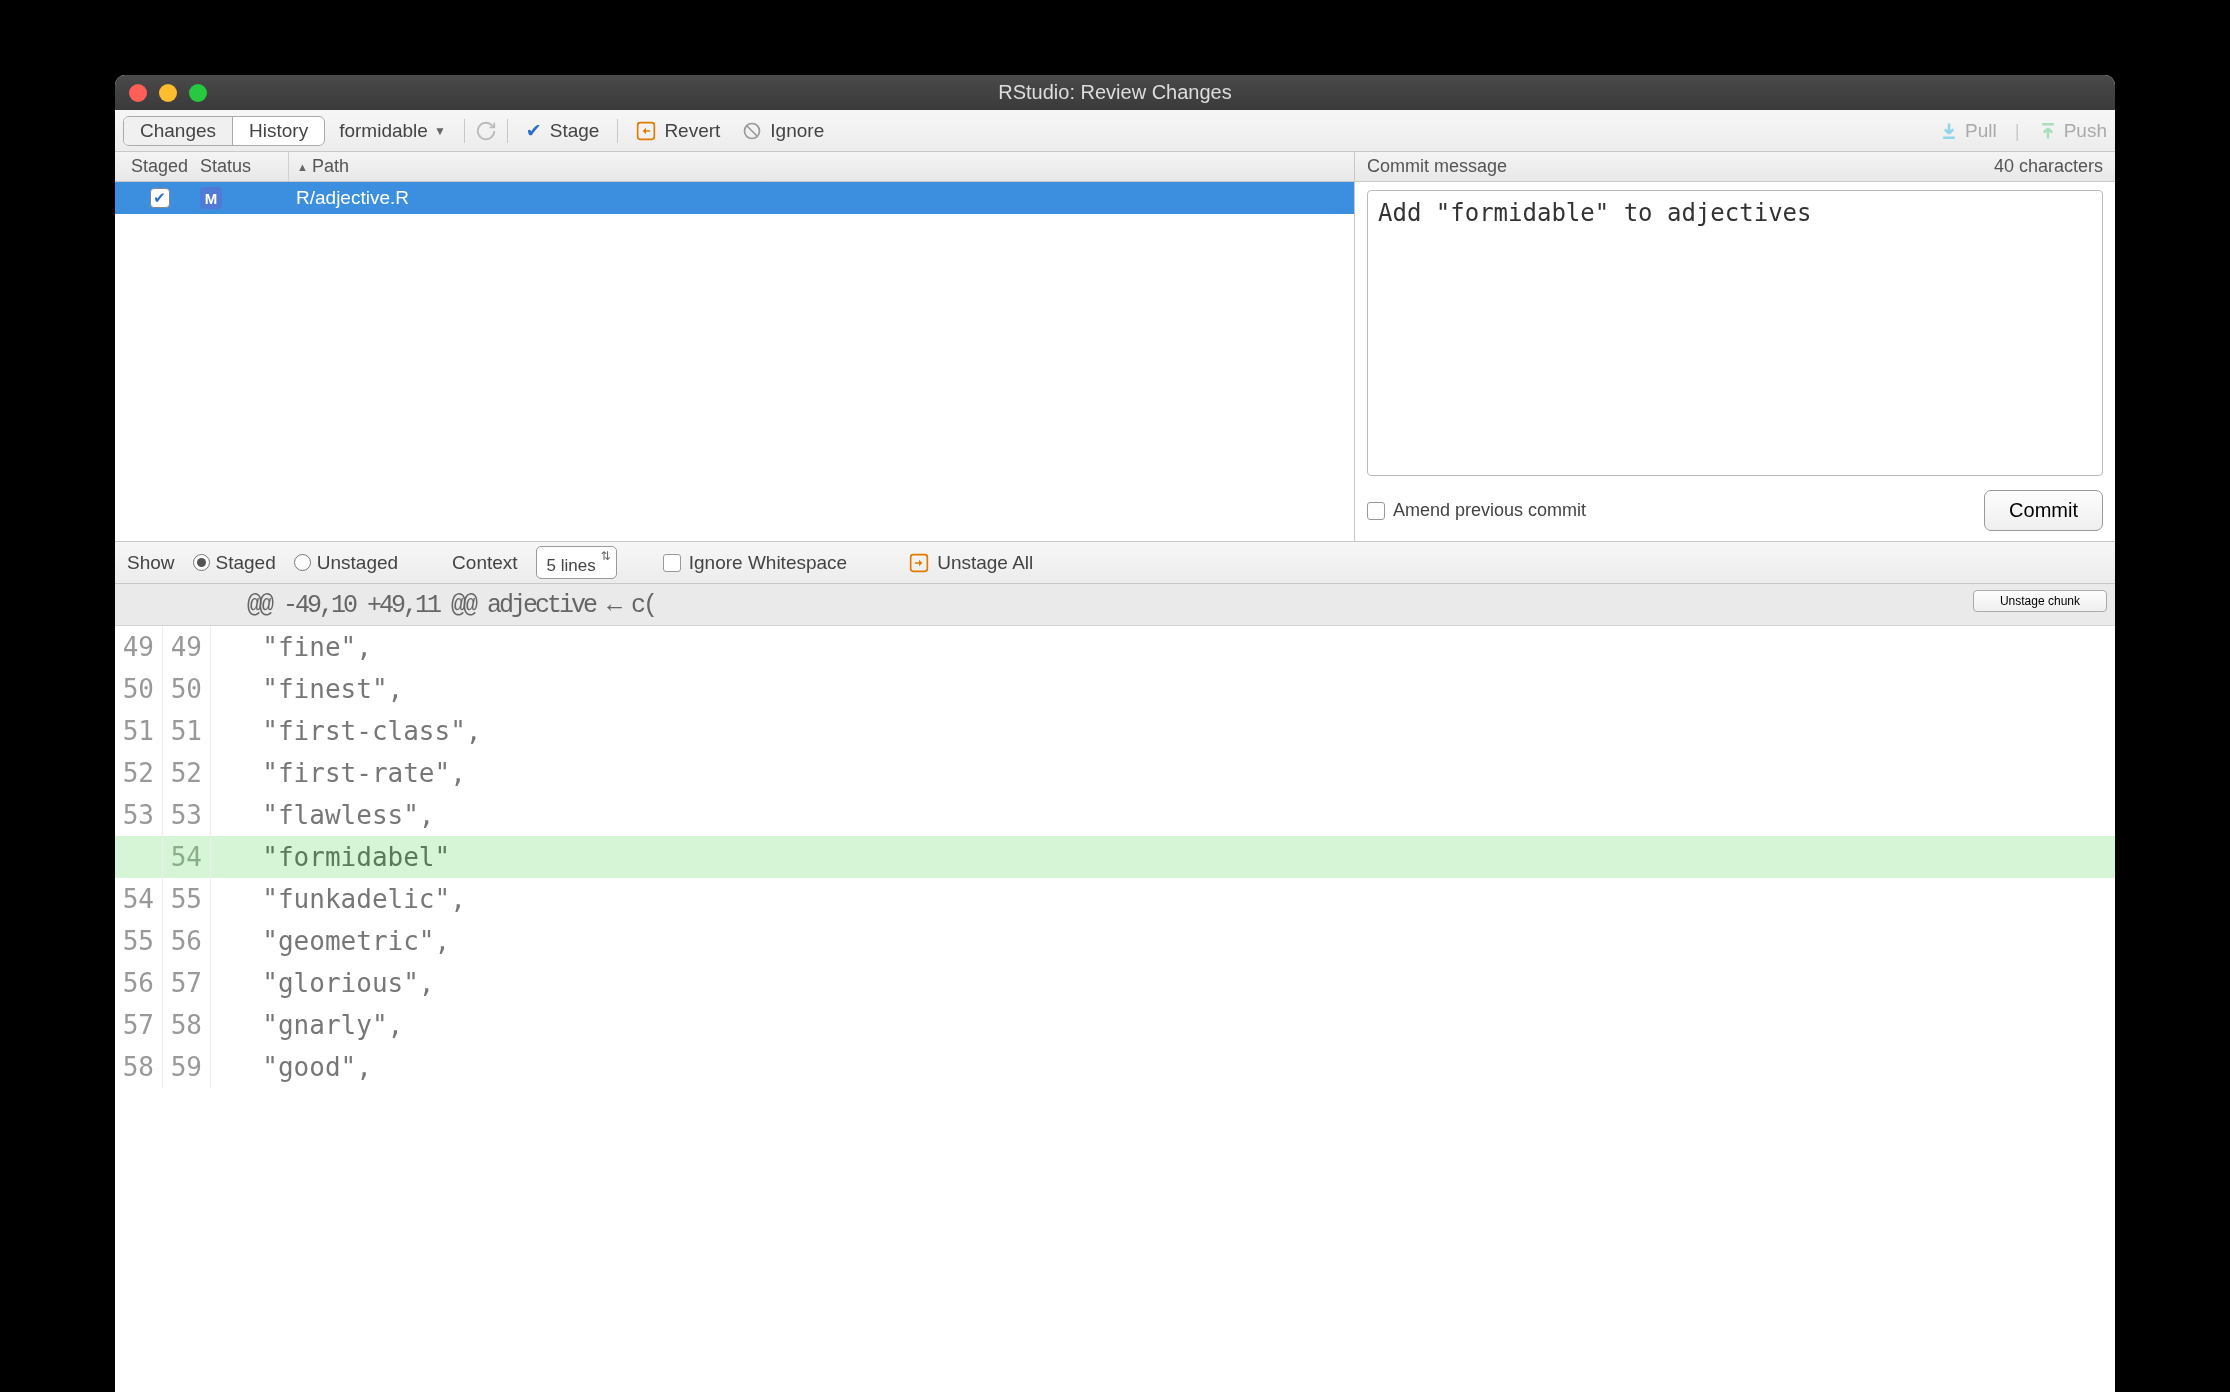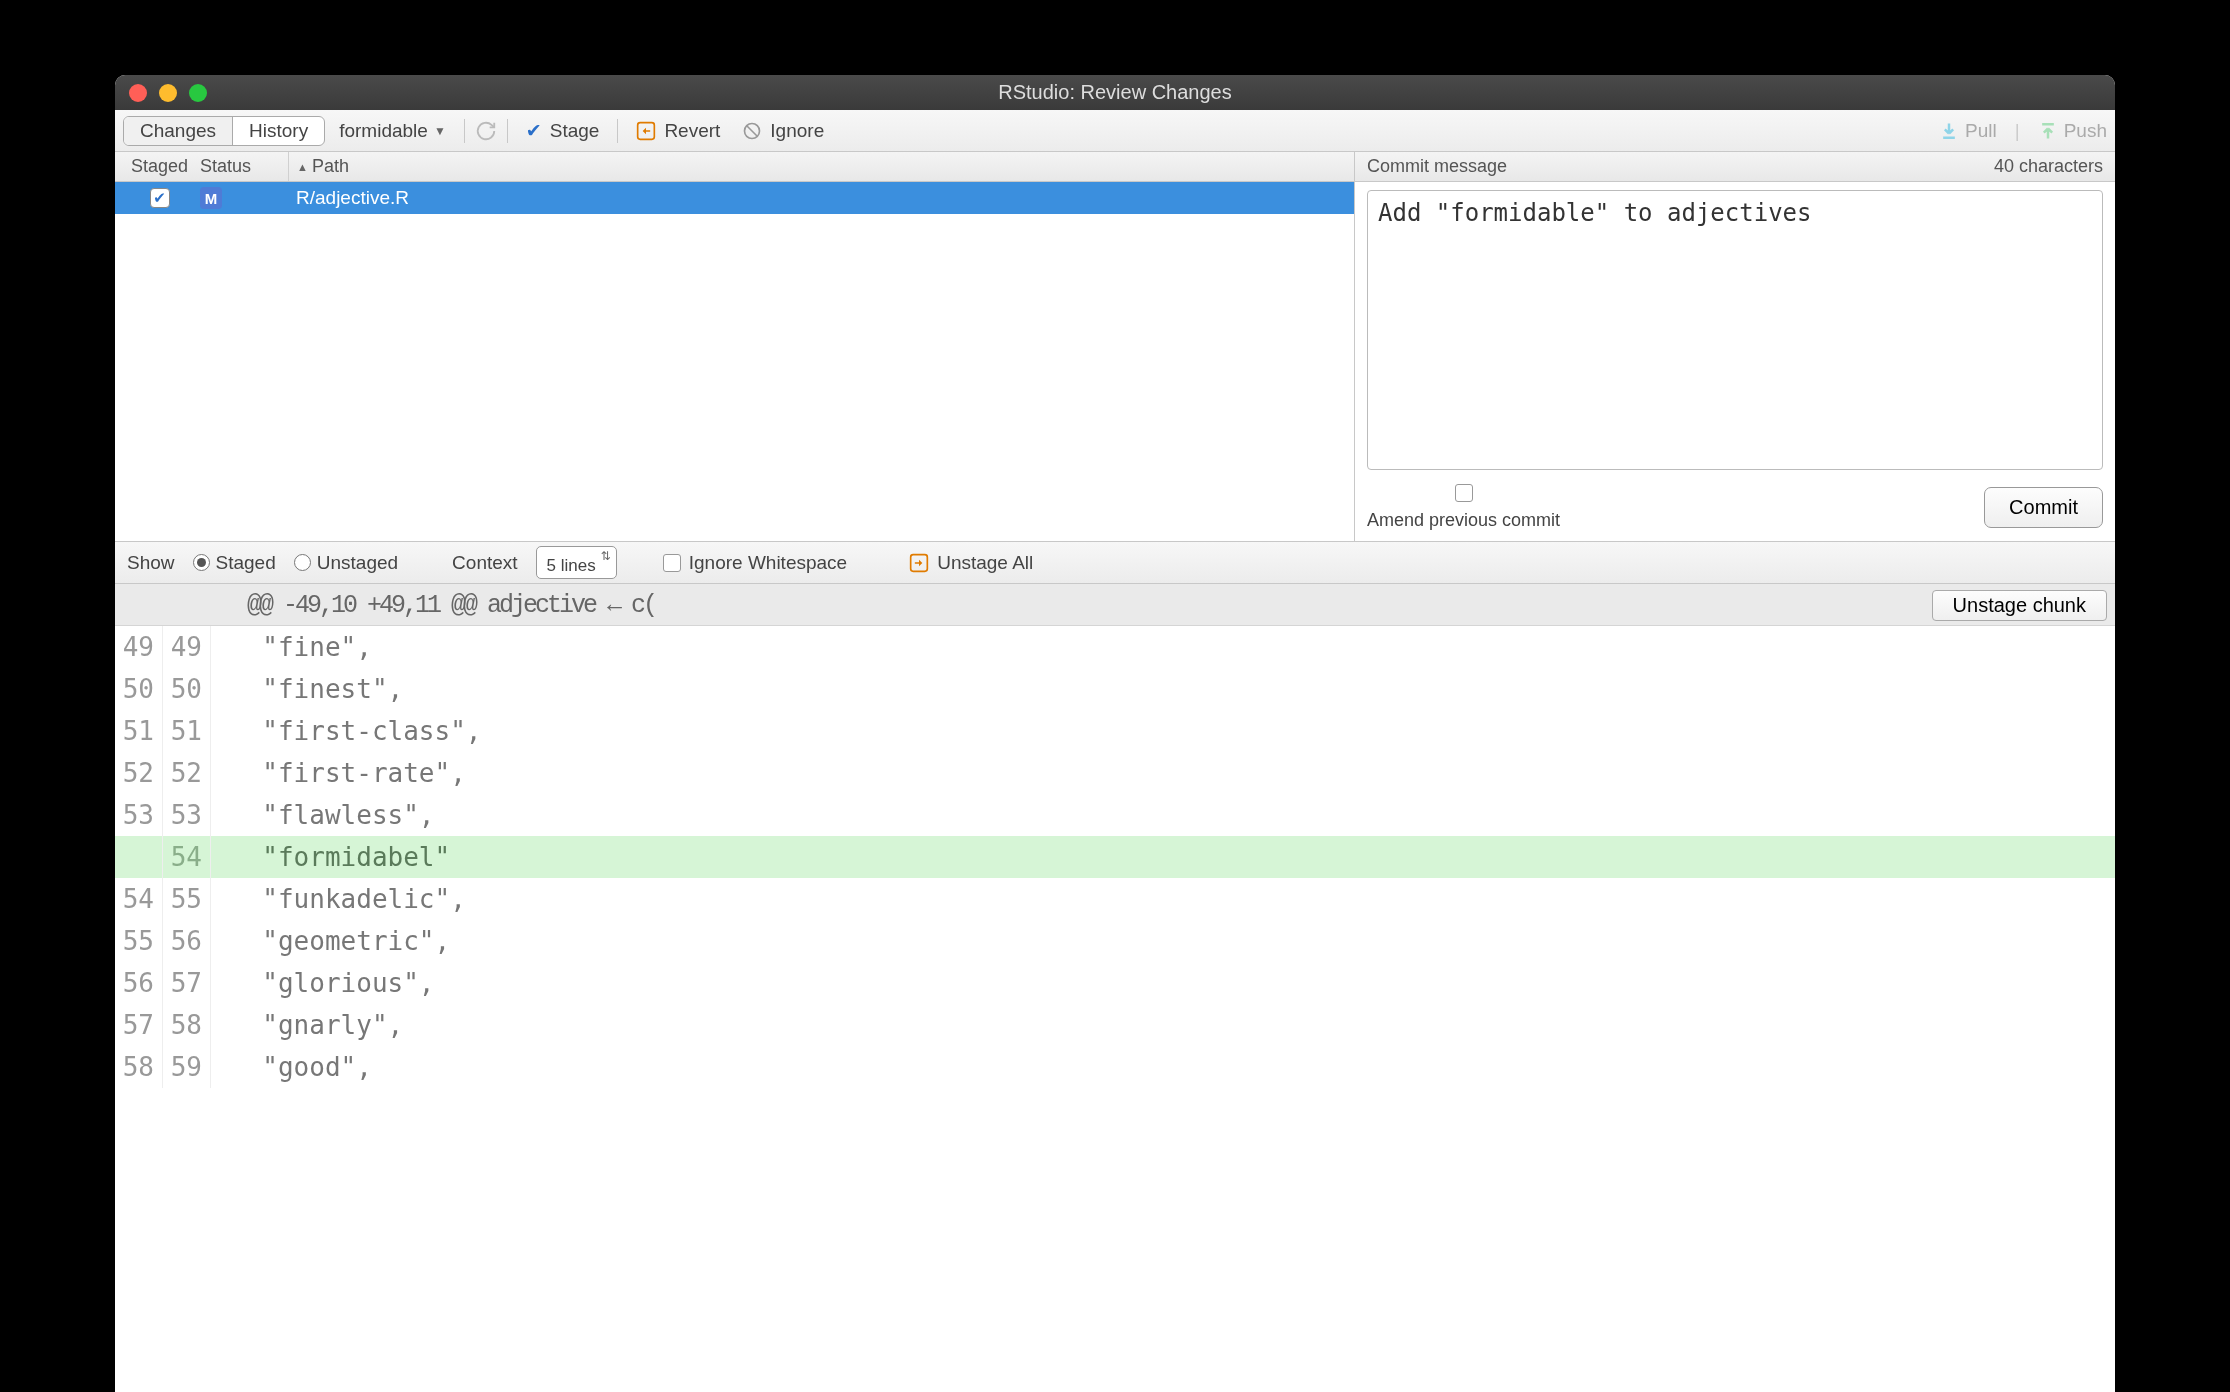--- a/index.html
+++ b/index.html
@@ -136,21 +136,21 @@
     padding:8px 10px;
     font-family: "Menlo","Consolas",monospace;
     font-size:24px;
     color:#333;
     resize:none;
   }
   .commit-foot {
     display:flex; align-items:center; justify-content:space-between;
     padding:6px 12px 10px 12px;
   }
-  .amend { display:flex; align-items:center; gap:8px; font-size:18px; color:#444;flex-direction:column;}
+  .amend { display:flex; align-items:center; gap:8px; font-size:18px; color:#444;}
   .amend .box {
     width:18px; height:18px; border:1px solid #999; border-radius:3px; background:#fff;
   }
   .commit-btn {
     border:1px solid #999; border-radius:7px;
     padding:8px 24px; font-size:20px; background:linear-gradient(#fdfdfd,#efefef);
     cursor:pointer;
   }
 
   .diff-toolbar {
@@ -177,21 +177,21 @@
     color:#666;
     height:42px;
     position:relative;
   }
   .hunk-header .gutters { width:120px; display:flex; }
   .hunk-header .gut { width:48px; text-align:right; padding-right:4px;}
   .hunk-header .txt { padding-left:12px; flex:1; font-size:25px;}
   .hunk-btn {
     position:absolute; right:8px; top:6px;
     border:1px solid #aaa; border-radius:4px;
-    font-size:20px; padding:3px 20px; background:linear-gradient(#fdfdfd,#efefef);
+    font-size:12px; padding:3px 26px; background:linear-gradient(#fdfdfd,#efefef);
     font-family:"Lucida Grande","Helvetica Neue",Arial,sans-serif;
     cursor:pointer;
     margin-left:28px;
   }
   .diff-line { display:flex; height:42px; align-items:center;}
   .diff-line .gut { width:48px; text-align:right; color:#999; padding-right:8px; border-right:1px solid #eee; height:100%; display:flex; align-items:center; justify-content:flex-end;}
   .diff-line .code { padding-left:20px; white-space:pre; color:#777;}
   .diff-line.added { background:#d6f5d6;}
   .diff-line.added .gut { background:#d6f5d6; color:#8aae8a;}
   .diff-line.added .code { color:#5a7a5a;}

